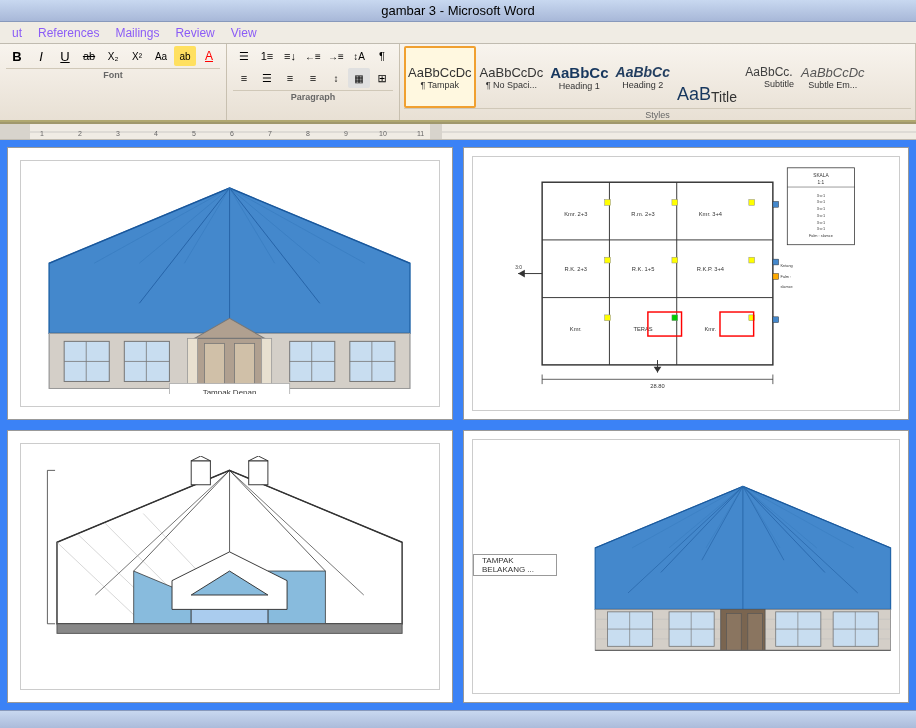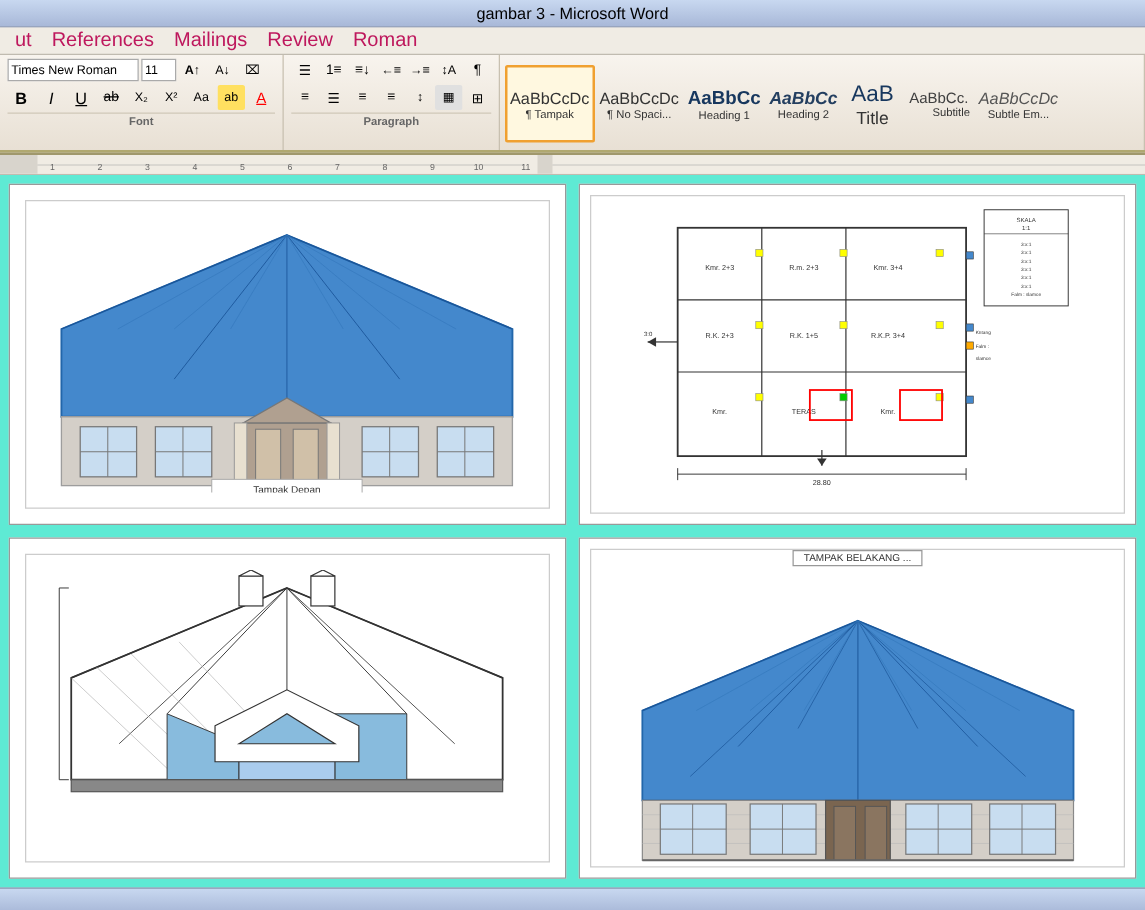--- a/index.html
+++ b/index.html
@@ -21,22 +21,22 @@
     .menu-bar {
       background: #f0ece4;
       height: 22px;
       display: flex;
       align-items: center;
       padding: 0 4px;
       border-bottom: 1px solid #c0bbb0;
     }
     .menu-item {
       padding: 2px 8px;
-      font-size: 16px;
-      color: #be185d;
+      font-size: 12px;
+      color: #8b5cf6;
       cursor: pointer;
     }
 
     
     .ribbon {
       background: linear-gradient(to bottom, #f8f4ee 0%, #e8e0d8 100%);
       border-bottom: 2px solid #a0986c;
     }
 
     
@@ -156,35 +156,28 @@
 
 <div class="title-bar">
   <span>gambar 3 - Microsoft Word</span>
 </div>
 
 <div class="menu-bar">
   <span class="menu-item">ut</span>
   <span class="menu-item">References</span>
   <span class="menu-item">Mailings</span>
   <span class="menu-item">Review</span>
-  <span class="menu-item">Roman</span>
+  <span class="menu-item">View</span>
 </div>
 
 <div class="ribbon">
 
   <div style="display:flex; align-items:stretch; height:78px; background: linear-gradient(to bottom, #f8f4ee, #e8e0d4); border-bottom: 2px solid #b0a870;">
 
     <div class="ribbon-section" style="flex-direction:column; min-width:200px;">
-      <div style="display:flex; gap:2px; margin-bottom:2px; align-items:center;">
-        <input type="text" class="font-name-box" value="Times New Roman" style="width: 105px; height: 18px; font-size: 10px; border: 1px solid rgb(170, 170, 170); padding: 0px 2px;">
-        <input type="text" class="font-size-box" value="11" style="width: 28px; height: 18px; font-size: 10px; border: 1px solid rgb(170, 170, 170); padding: 0px 2px;">
-        <button class="ribbon-btn" style="font-size:10px; font-weight:bold;">A↑</button>
-        <button class="ribbon-btn" style="font-size:10px;">A↓</button>
-        <button class="ribbon-btn" style="font-size:10px;">⌧</button>
-      </div>
       <div style="display:flex; gap:2px; align-items:center;">
         <button class="ribbon-btn ribbon-btn-bold" style="font-weight:bold; font-size:13px;">B</button>
         <button class="ribbon-btn ribbon-btn-italic" style="font-style:italic; font-size:13px;">I</button>
         <button class="ribbon-btn ribbon-btn-underline" style="text-decoration:underline; font-size:13px;">U</button>
         <button class="ribbon-btn" style="text-decoration:line-through; font-size:11px;">ab</button>
         <button class="ribbon-btn" style="font-size:10px;">X₂</button>
         <button class="ribbon-btn" style="font-size:10px;">X²</button>
         <button class="ribbon-btn" style="font-size:10px;">Aa</button>
         <button class="ribbon-btn" style="font-size:10px; background:#ffe060;">ab</button>
         <button class="ribbon-btn" style="font-size:12px; color:red; text-decoration: underline; text-decoration-color: red;">A</button>
@@ -230,35 +223,36 @@
         <div class="style-item" style="min-width:56px; height:62px; display:flex;flex-direction:column;align-items:center;justify-content:center;padding:2px;">
           <span style="font-size:15px; color:#17375e; font-weight:bold;">AaBbCc</span>
           <span style="font-size:9px; color:#333;">Heading 1</span>
         </div>
 
         <div class="style-item" style="min-width:56px; height:62px; display:flex;flex-direction:column;align-items:center;justify-content:center;padding:2px;">
           <span style="font-size:14px; color:#243f60; font-weight:bold; font-style:italic;">AaBbCc</span>
           <span style="font-size:9px; color:#333;">Heading 2</span>
         </div>
 
-        <div class="style-item" style="min-width:48px; height:62px; display:flex;flex-direction:column;align-items:center;justify-content:center;padding:2px;">
+        <div class="style-item" style="min-width:48px; height:62px; display:flex;flex-direction:row;align-items:flex-end;justify-content:center;padding:2px;">
           <span style="font-size:18px; color:#17375e;">AaB</span>
           <span style="font-size:14px; color:#333;">Title</span>
         </div>
 
         <div class="style-item" style="min-width:52px; height:62px; display:flex;flex-direction:column;align-items:center;justify-content:center;padding:2px;">
           <span style="font-size:12px; color:#404040; ">AaBbCc.</span>
           <span style="font-size:9px; color:#333;padding-left:20px;">Subtitle</span>
         </div>
 
         <div class="style-item" style="min-width:60px; height:62px; display:flex;flex-direction:column;align-items:center;justify-content:center;padding:2px;">
           <span style="font-size:13px; color:#555; font-style:italic;">AaBbCcDc</span>
           <span style="font-size:9px; color:#333;">Subtle Em...</span>
         </div>
       </div>
+      <div style="font-size:9px; color:#666; text-align:center; border-top:1px solid #d0c8b8; padding-top:1px;">Styles</div>
     </div>
 
   </div>
 </div>
 
 <div class="ruler">
   <svg width="916" height="16" style="position:absolute;left:0;top:0;">
 
     <rect x="0" y="0" width="916" height="16" fill="#f0ece4"></rect>
     <rect x="0" y="0" width="30" height="16" fill="#d8d4cc"></rect>
@@ -274,21 +268,21 @@
     <text x="192" y="12" font-size="7" fill="#666">5</text>
     <text x="230" y="12" font-size="7" fill="#666">6</text>
     <text x="268" y="12" font-size="7" fill="#666">7</text>
     <text x="306" y="12" font-size="7" fill="#666">8</text>
     <text x="344" y="12" font-size="7" fill="#666">9</text>
     <text x="379" y="12" font-size="7" fill="#666">10</text>
     <text x="417" y="12" font-size="7" fill="#666">11</text>
   </svg>
 </div>
 
-<div class="doc-area" style="display:grid; grid-template-columns:1fr 1fr; grid-template-rows:1fr 1fr; gap:4px; padding:4px; background:#5eead4; height:calc(728px - 22px - 22px - 78px - 16px - 20px);">
+<div class="doc-area" style="display:grid; grid-template-columns:1fr 1fr; grid-template-rows:1fr 1fr; gap:4px; padding:4px; background:#3b82f6; height:calc(728px - 22px - 22px - 78px - 16px - 20px);">
 
   <div class="doc-page" style="background:white; border:1px solid #999; position:relative; overflow:hidden; display:flex; align-items:center; justify-content:center;">
     <div style="position:absolute; inset:12px; border:1px solid #ccc; display:flex; align-items:center; justify-content:center; flex-direction:column;">
       <svg width="95%" height="90%" viewBox="0 0 380 220">
 
         <polygon points="190,15 370,90 370,160 10,160 10,90" fill="#4488cc" stroke="#2266aa" stroke-width="1.5"></polygon>
 
         <line x1="190" y1="15" x2="10" y2="90" stroke="#1a5599" stroke-width="1"></line>
         <line x1="190" y1="15" x2="370" y2="90" stroke="#1a5599" stroke-width="1"></line>
         <line x1="190" y1="15" x2="100" y2="130" stroke="#1a5599" stroke-width="0.7"></line>
@@ -449,21 +443,21 @@
         <rect x="10" y="175" width="360" height="10" fill="#888" stroke="#555" stroke-width="1"></rect>
 
         <line x1="0" y1="15" x2="0" y2="175" stroke="#333" stroke-width="0.8"></line>
         <line x1="0" y1="15" x2="8" y2="15" stroke="#333" stroke-width="0.8"></line>
         <line x1="0" y1="175" x2="8" y2="175" stroke="#333" stroke-width="0.8"></line>
       </svg>
     </div>
   </div>
 
   <div class="doc-page" style="background:white; border:1px solid #999; position:relative; overflow:hidden; display:flex; align-items:center; justify-content:center;">
-    <div style="position:absolute; inset:8px; border:1px solid #ccc; display:flex; align-items:center; justify-content:center; flex-direction:column;gap:30px;">
+    <div style="position:absolute; inset:8px; border:1px solid #ccc; display:flex; align-items:center; justify-content:center; flex-direction:row;gap:30px;">
 
       <div style="font-size:8px; color:#333; border:1px solid #999; padding:1px 8px; margin-bottom:4px;">TAMPAK BELAKANG ...</div>
       <svg width="95%" height="88%" viewBox="0 0 380 215">
 
         <polygon points="190,10 370,85 370,160 10,160 10,85" fill="#4488cc" stroke="#2266aa" stroke-width="1.5"></polygon>
 
         <line x1="190" y1="10" x2="10" y2="85" stroke="#1a5599" stroke-width="1"></line>
         <line x1="190" y1="10" x2="370" y2="85" stroke="#1a5599" stroke-width="1"></line>
         <line x1="190" y1="10" x2="190" y2="160" stroke="#1a5599" stroke-width="0.8"></line>
         <line x1="190" y1="10" x2="90" y2="115" stroke="#1a5599" stroke-width="0.7"></line>

